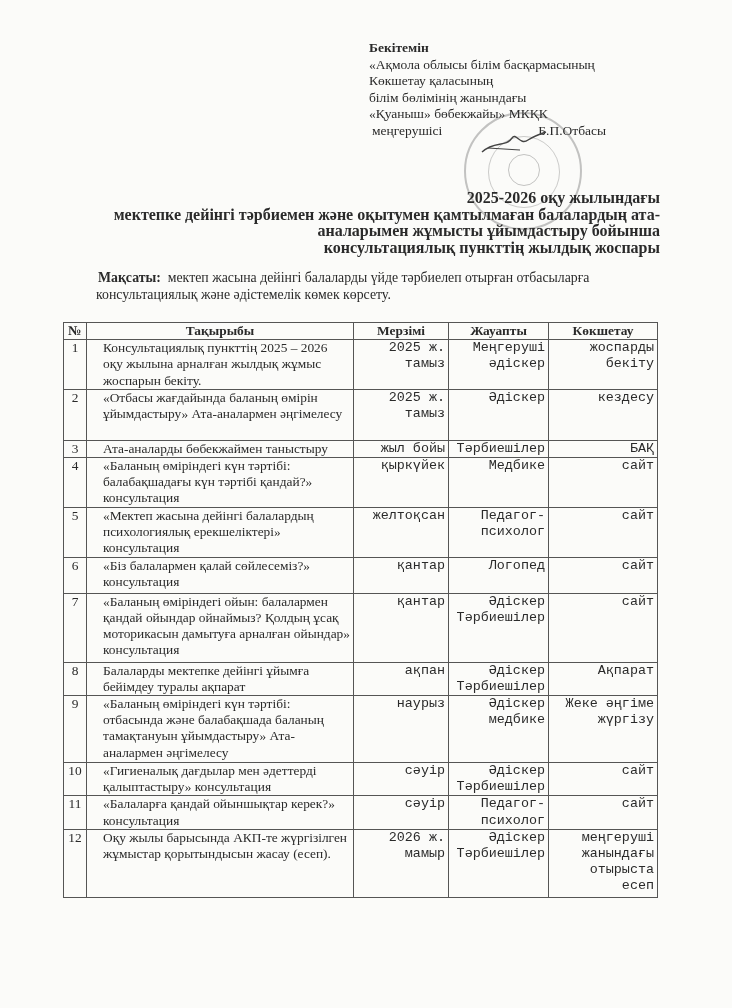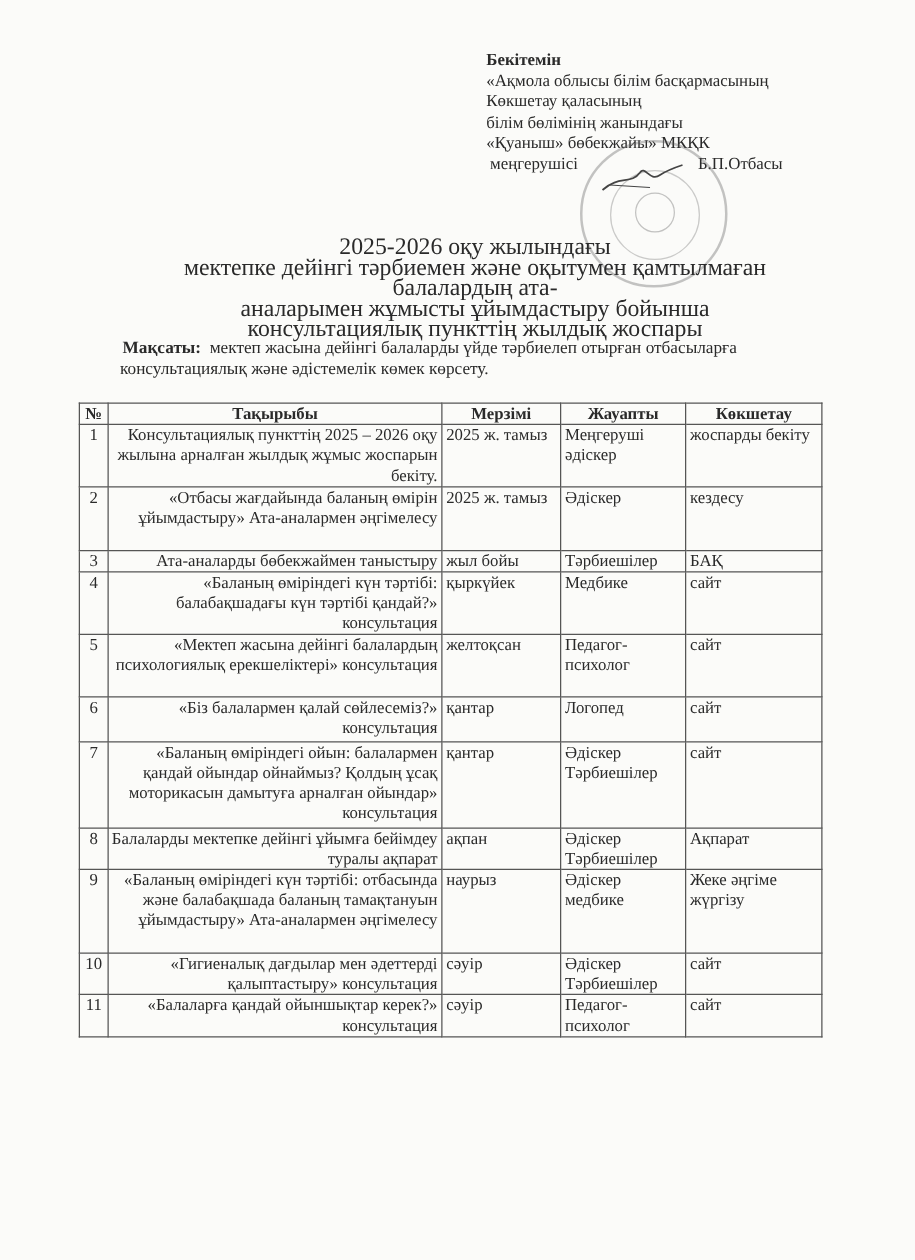--- a/index.html
+++ b/index.html
@@ -3,21 +3,21 @@
 <meta charset="utf-8">
 <style>
   html, body { margin: 0; padding: 0; }
   body {
     width: 732px; height: 1008px; position: relative; overflow: hidden;
     background: #fbfbf9;
     font-family: "Liberation Serif", "DejaVu Serif", serif;
     color: #2a2a2a;
   }
   .approval {
-    position: absolute; left: 389px; top: 40px; width: 320px;
+    position: absolute; left: 369px; top: 40px; width: 320px;
     font-size: 13.5px; line-height: 16.6px;
   }
   .approval .ttl { font-weight: bold; }
   .approval .ln { white-space: nowrap; }
   .approval .sig-row { white-space: nowrap; padding-left: 3px; }
   .approval .sig-name { margin-left: 96px; }
   .stamp {
     position: absolute; left: 464px; top: 112px; width: 118px; height: 118px;
     border-radius: 50%; border: 2px solid rgba(90,90,90,0.35);
     box-sizing: border-box; pointer-events: none;
@@ -29,40 +29,40 @@
   .stamp .core {
     position: absolute; left: 42px; top: 40px; width: 30px; height: 30px;
     border-radius: 50%; border: 1.5px solid rgba(90,90,90,0.35);
   }
   .signature {
     position: absolute; left: 480px; top: 130px; width: 70px; height: 26px;
     pointer-events: none;
   }
   .title {
     position: absolute; left: 100px; top: 190px; width: 560px;
-    text-align: center; font-weight: normal; font-size: 19px; line-height: 16.5px;
+    text-align: right; font-weight: bold; font-size: 16px; line-height: 16.5px;
   }
   .goal {
     position: absolute; left: 98px; top: 270px; width: 560px;
     font-size: 13.8px; line-height: 16.5px;
   }
   .goal .lbl { font-weight: bold; }
   .goal .l2 { margin-left: -2px; }
   table.plan {
     position: absolute; left: 63px; top: 322px; width: 594px;
     border-collapse: collapse; table-layout: fixed;
     font-size: 13.4px; line-height: 16.2px;
   }
   table.plan th, table.plan td {
     border: 1px solid #555; vertical-align: top; padding: 0 3px;
   }
   table.plan th { font-weight: bold; text-align: center; height: 16px; }
   table.plan td.num { text-align: center; padding: 0; }
-  table.plan td.topic { text-align: right; padding-left: 2px; }
-  table.plan td.c { text-align: left; }
+  table.plan td.topic { text-align: left; padding-left: 16px; }
+  table.plan td.c { text-align: right; font-family: Liberation Mono, monospace; }
   .col-num { width: 23px; }
   .col-topic { width: 267px; }
   .col-date { width: 95px; }
   .col-resp { width: 100px; }
   .col-res { width: 109px; }
 </style>
 </head>
 <body>
 
 <div class="approval">
@@ -186,14 +186,21 @@
       <td class="c">Әдіскер Тәрбиешілер</td>
       <td class="c">сайт</td>
     </tr>
     <tr style="height:31px">
       <td class="num">11</td>
       <td class="topic">«Балаларға қандай ойыншықтар керек?» консультация</td>
       <td class="c">сәуір</td>
       <td class="c">Педагог-психолог</td>
       <td class="c">сайт</td>
     </tr>
+    <tr style="height:68px">
+      <td class="num">12</td>
+      <td class="topic">Оқу жылы барысында АКП-те жүргізілген жұмыстар қорытындысын жасау (есеп).</td>
+      <td class="c">2026 ж. мамыр</td>
+      <td class="c">Әдіскер Тәрбиешілер</td>
+      <td class="c">меңгеруші жанындағы отырыста есеп</td>
+    </tr>
   </tbody>
 </table>
 
 </body></html>

